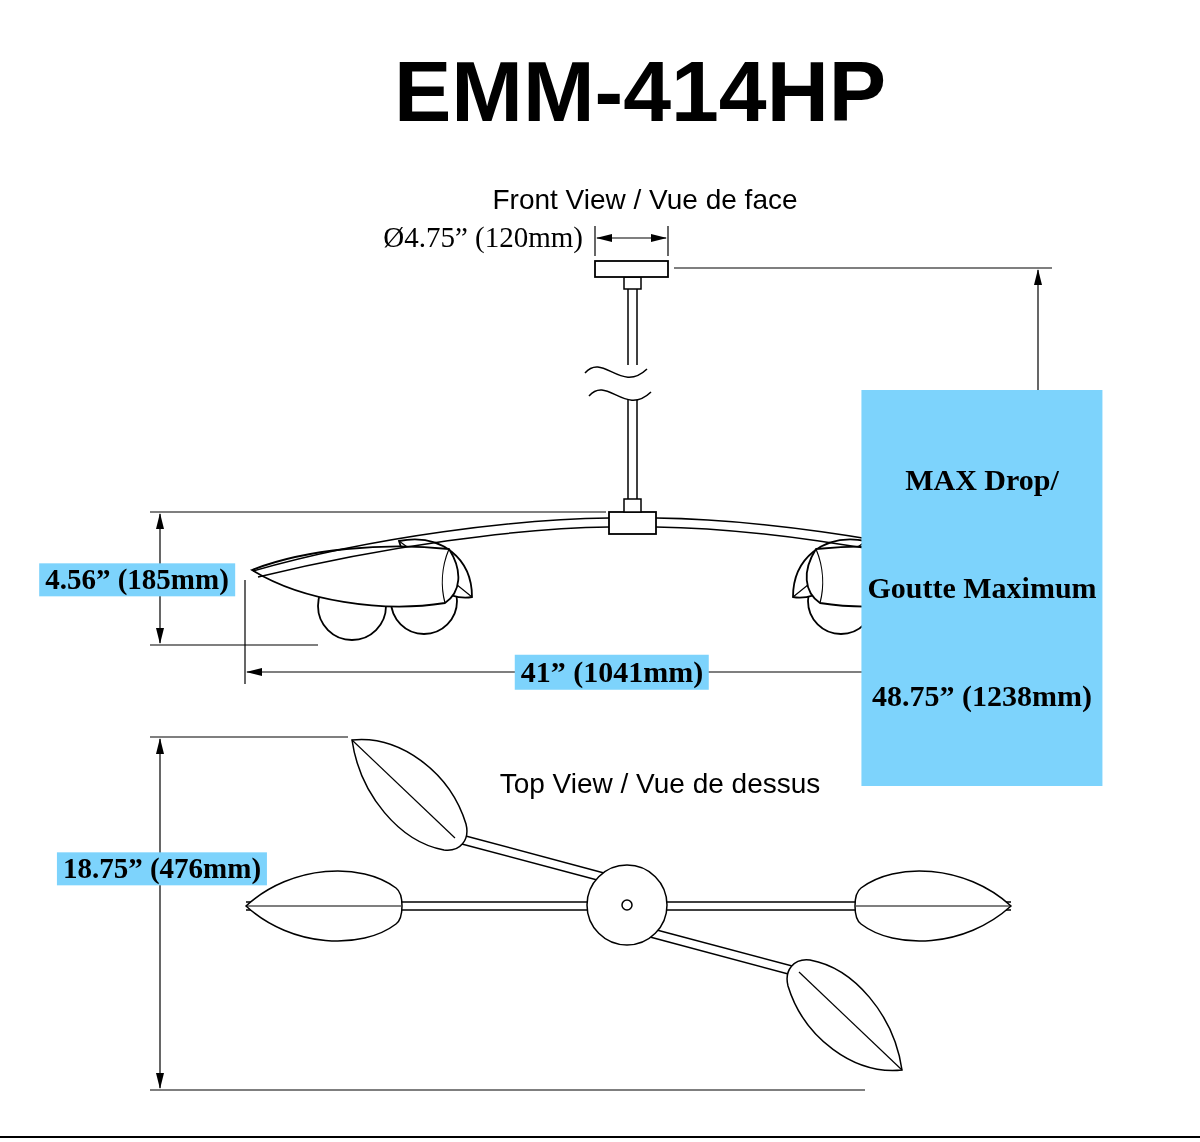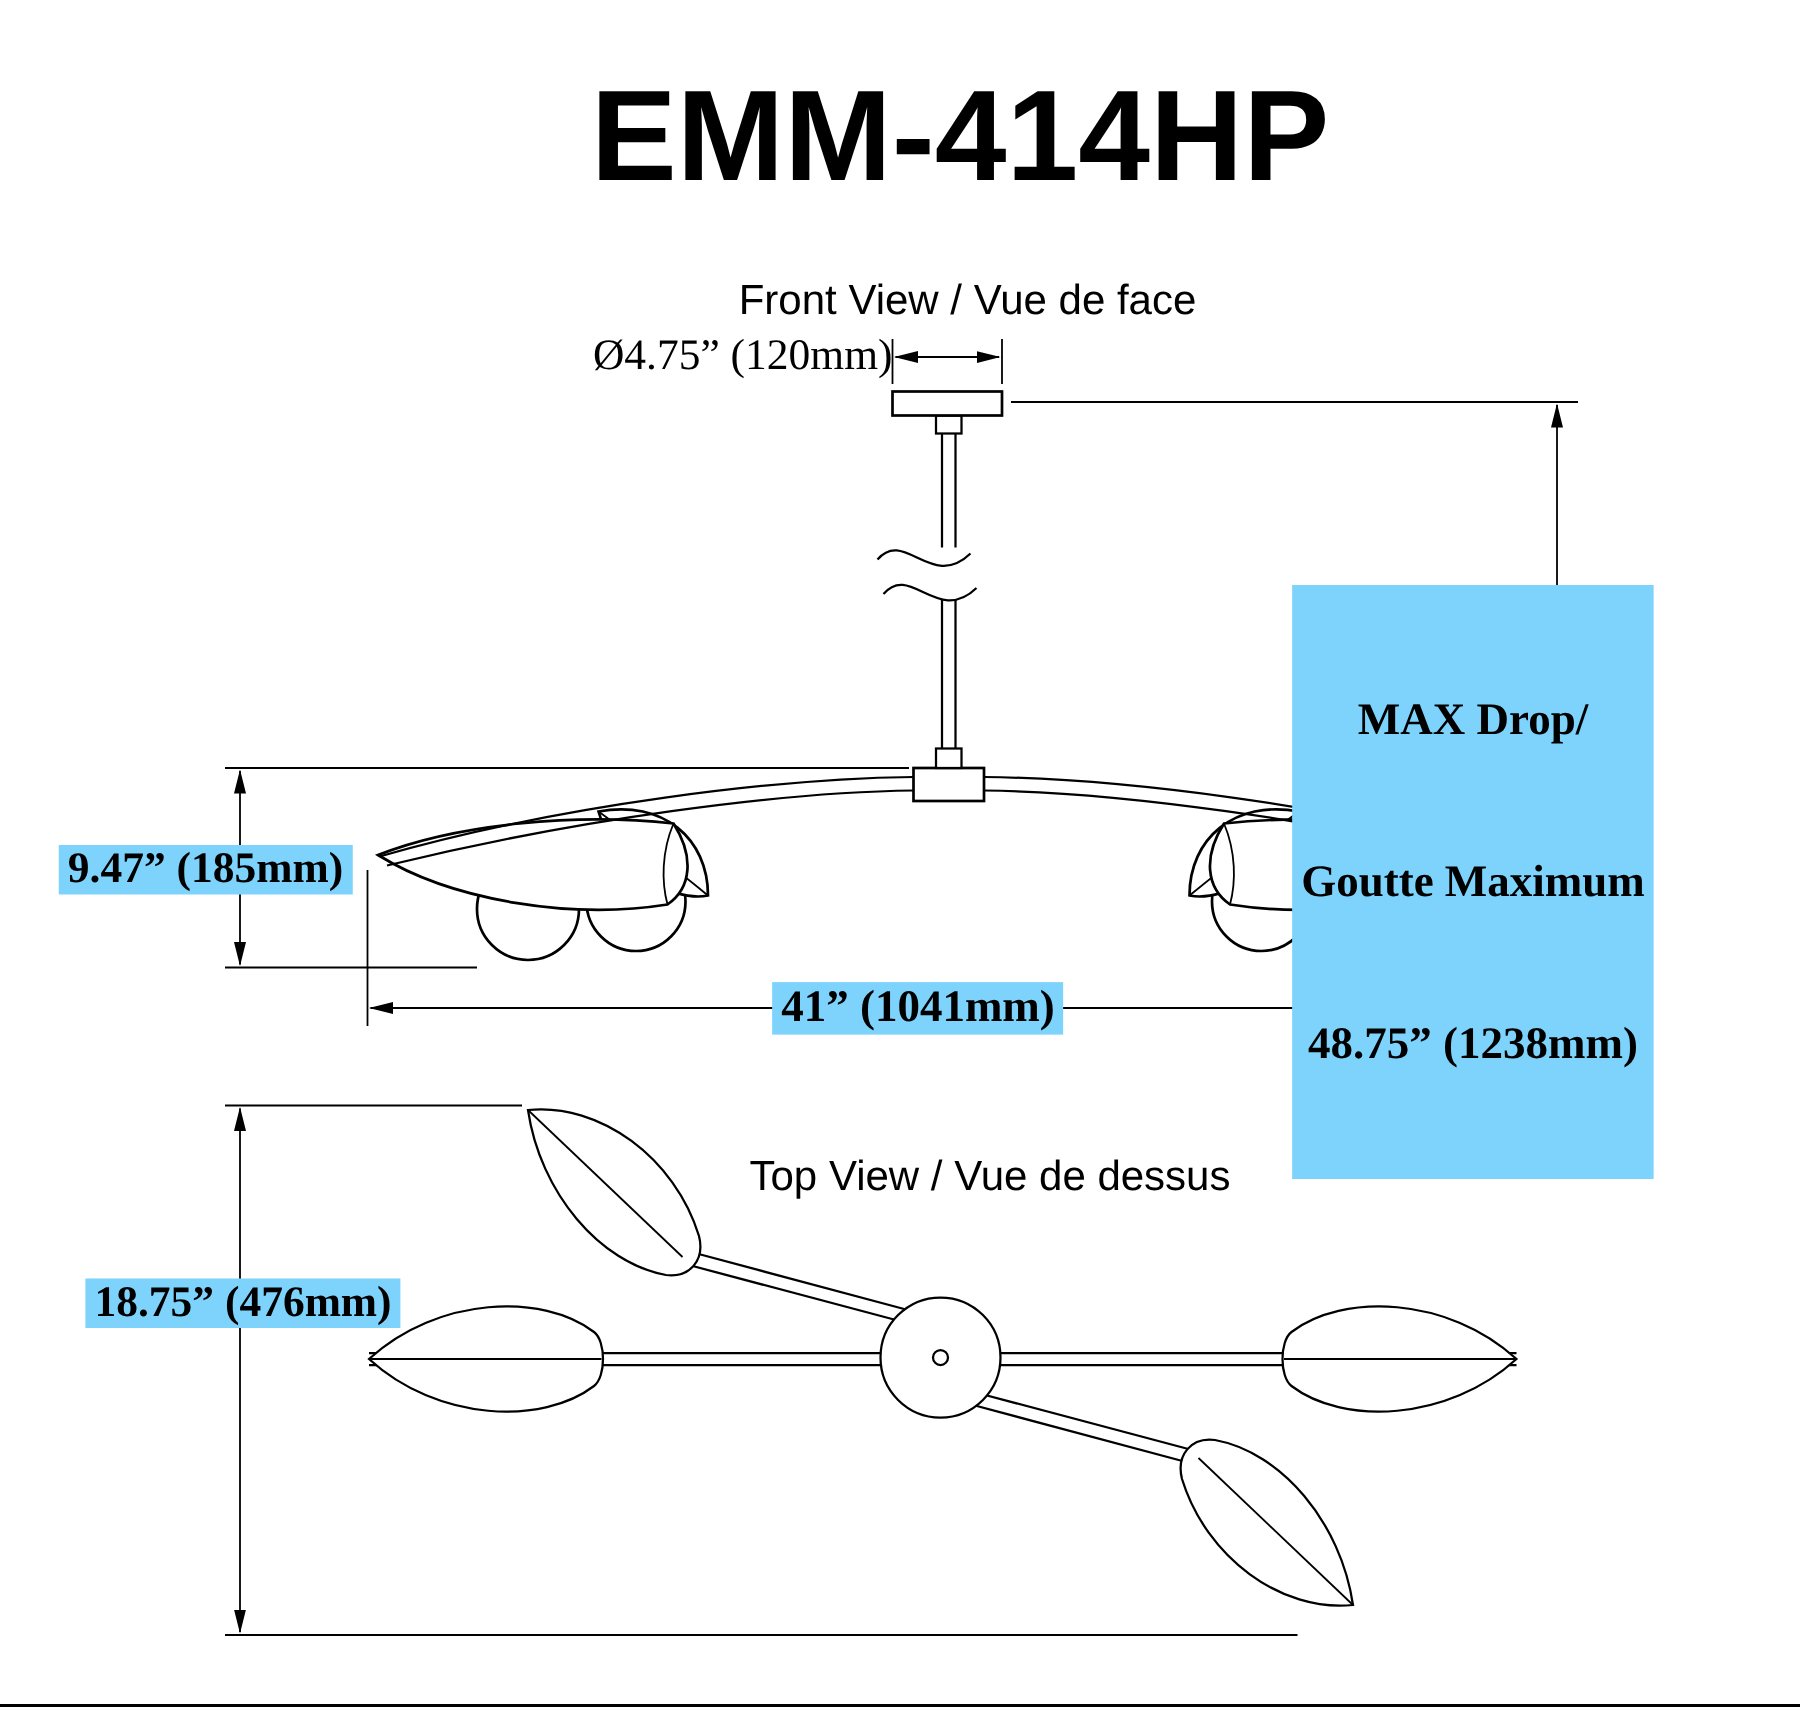--- a/index.html
+++ b/index.html
@@ -141,29 +141,29 @@
       <circle cx="627" cy="905" r="5" fill="#fff"></circle>
     </g>
 
     <line x1="0" y1="1137" x2="1200" y2="1137" stroke="#000" stroke-width="2"></line>
   </svg>
 
   <div class="label title" style="left:640px;top:48px;">EMM-414HP</div>
 
   <div class="label view-label" style="left:645px;top:184px;">Front View / Vue de face</div>
 
-  <div class="label dim right-end" style="left:583px;top:221px;margin-left:12px;">Ø4.75” (120mm)</div>
+  <div class="label dim right-end" style="left:583px;top:221px;">Ø4.75” (120mm)</div>
 
   <div class="label dim bg maxdrop cx" style="left:982px;top:390px;">
     <div>MAX Drop/</div>
     <div>Goutte Maximum</div>
     <div>48.75” (1238mm)</div>
   </div>
 
-  <div class="label dim bg cxy" style="left:137px;top:580px;">9.47” (185mm)</div>
+  <div class="label dim bg cxy" style="left:137px;top:580px;">4.56” (185mm)</div>
 
   <div class="label dim bg cxy" style="left:612px;top:672px;font-size:30px;">41” (1041mm)</div>
 
   <div class="label view-label" style="left:660px;top:768px;">Top View / Vue de dessus</div>
 
   <div class="label dim bg cxy" style="left:162px;top:833px;margin-top:36px;">18.75” (476mm)</div>
 
 </div>
 
 </body></html>

